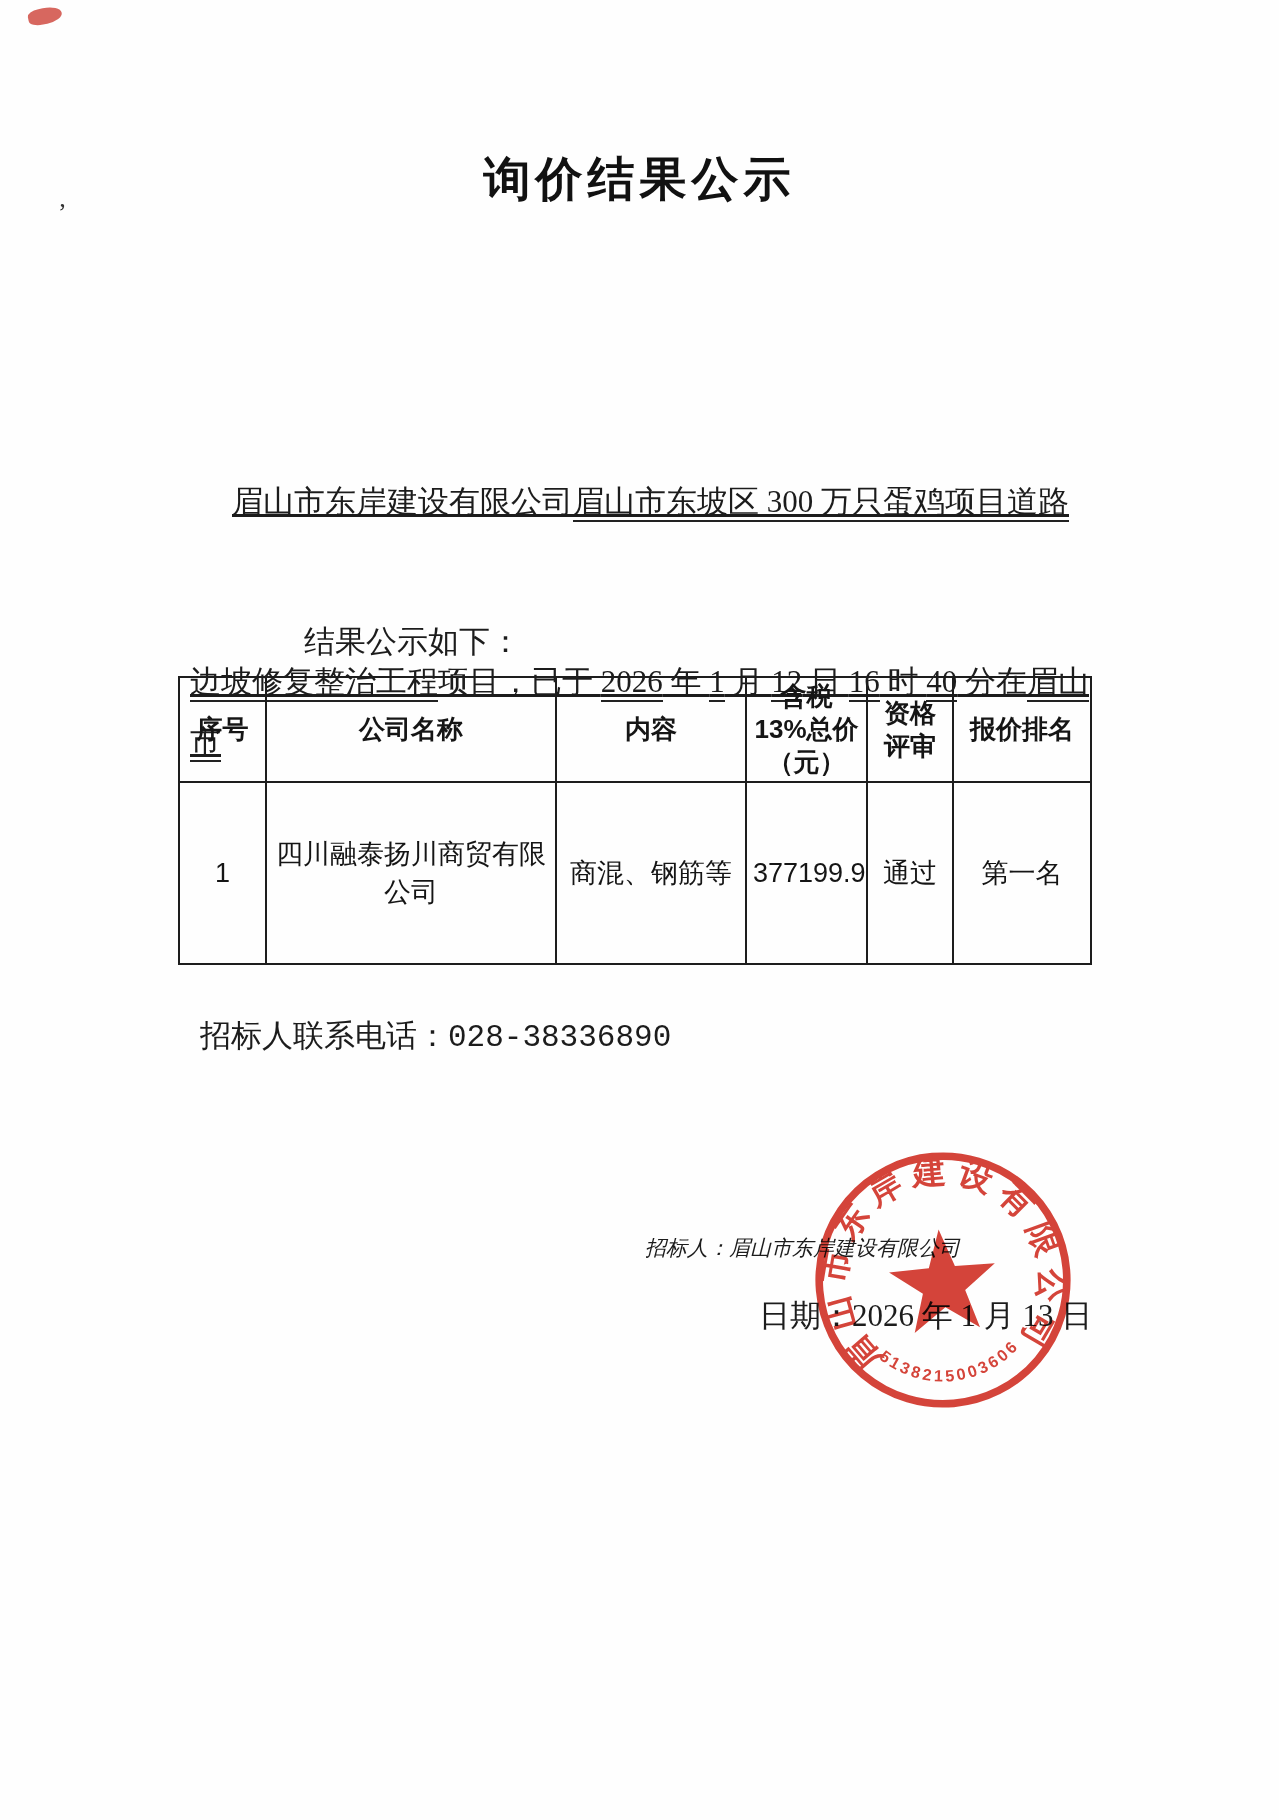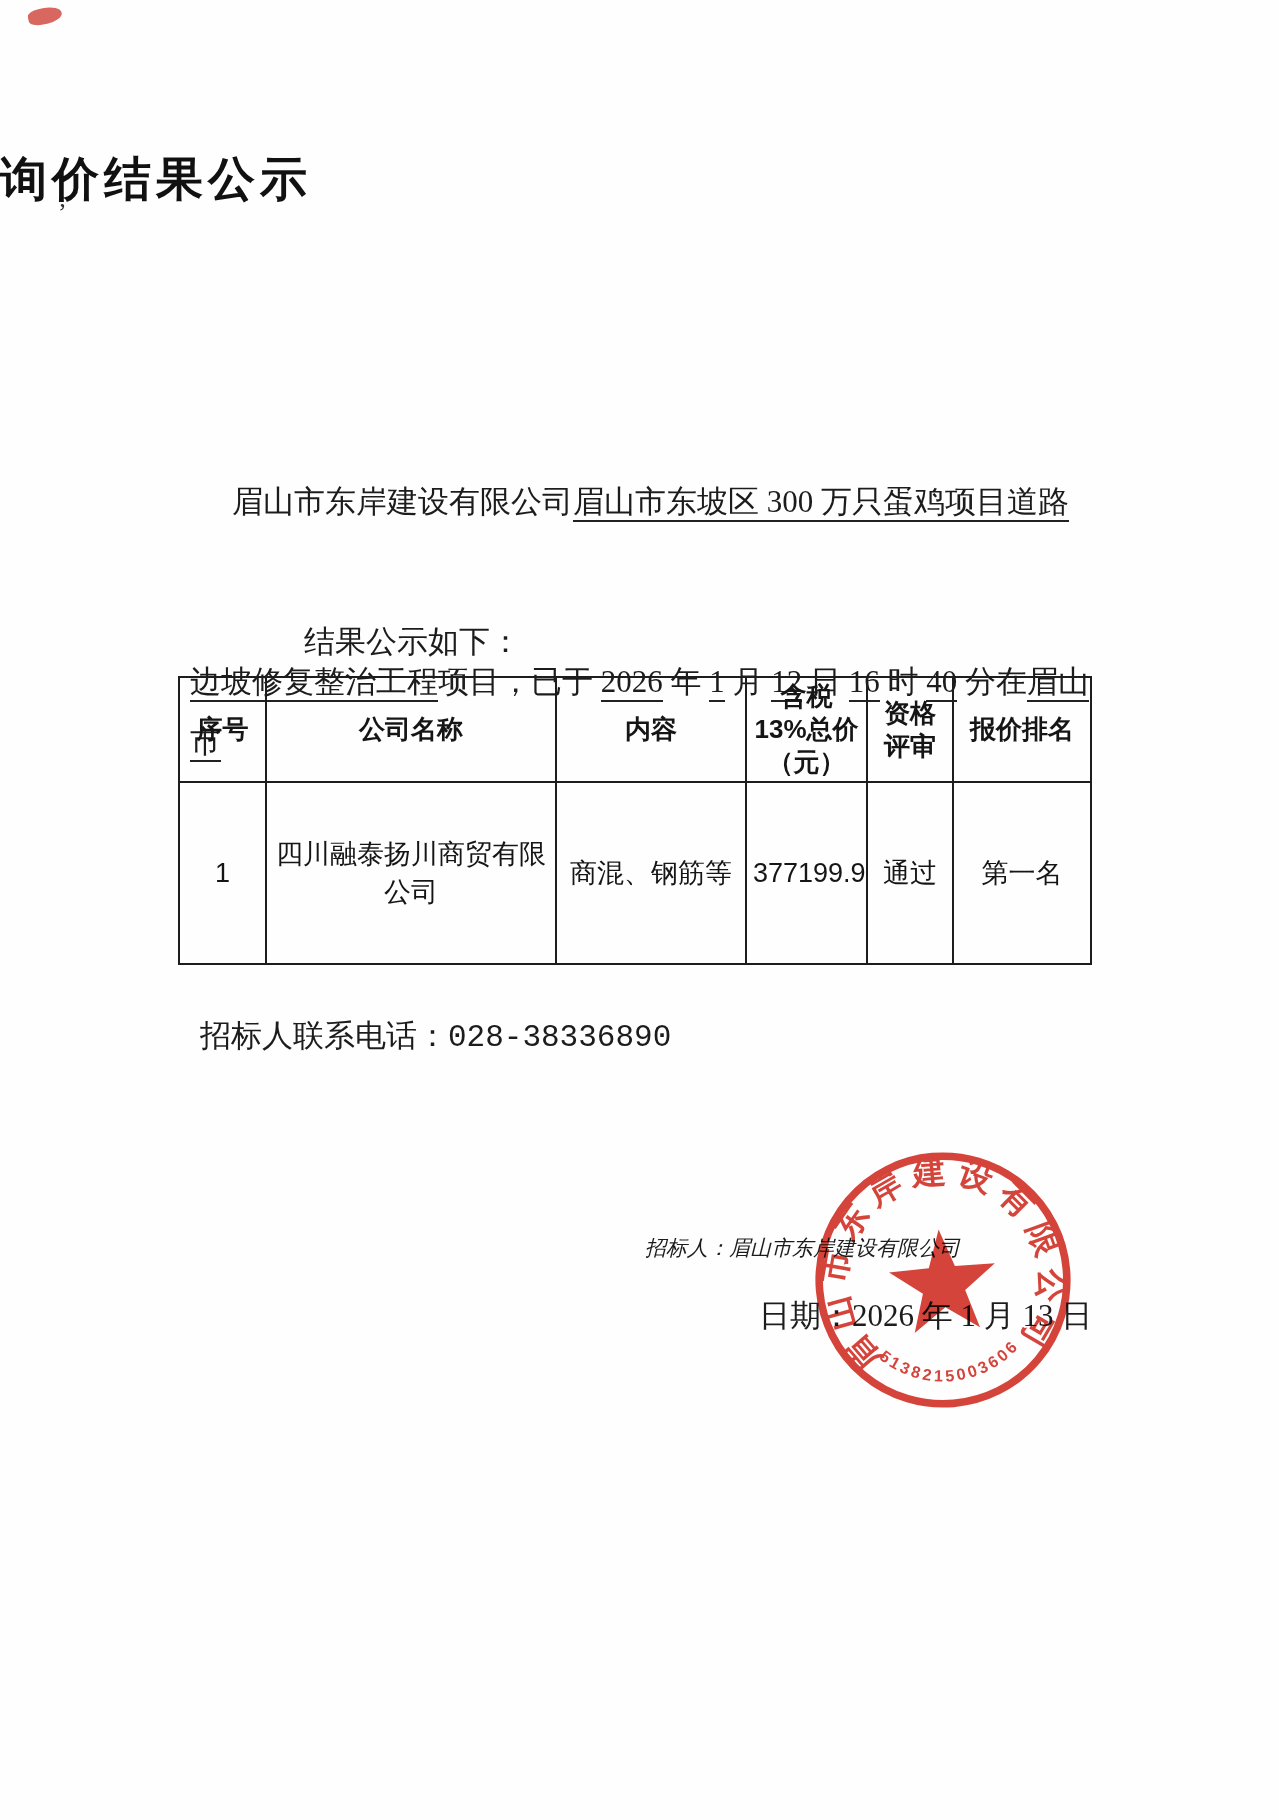--- a/index.html
+++ b/index.html
@@ -17,29 +17,29 @@
     position:absolute;left:28px;top:8px;width:34px;height:16px;
     background:#c9342a;opacity:.75;border-radius:40% 60% 55% 45%;
     transform:rotate(-12deg);
   }
   .stray-mark{
     position:absolute;left:58px;top:198px;font-size:26px;color:#333;
     font-family:"Liberation Serif", serif;
   }
   .doc-title{
     position:absolute;left:0;top:148px;width:100%;
-    text-align:left;
+    text-align:center;
     font-family:"Liberation Sans", sans-serif;
     font-weight:700;font-size:47px;letter-spacing:5px;color:#111;
   }
   .body-text{
     position:absolute;left:190px;top:352px;width:902px;
     font-size:31px;line-height:60px;white-space:pre-wrap;
   }
-  .body-line{height:60px;white-space:pre-wrap;}
+  .body-line{height:60px;white-space:pre-wrap;text-decoration:underline;}
   .body-line.indent{text-indent:42px;}
   .u{border-bottom:2px solid #222;padding-bottom:1px;}
   .results-intro{
     position:absolute;left:258px;top:620px;
     font-size:31px;line-height:44px;margin-left:46px;
   }
   .result-table{
     position:absolute;left:178px;top:676px;
     border-collapse:collapse;table-layout:fixed;
     width:912px;

